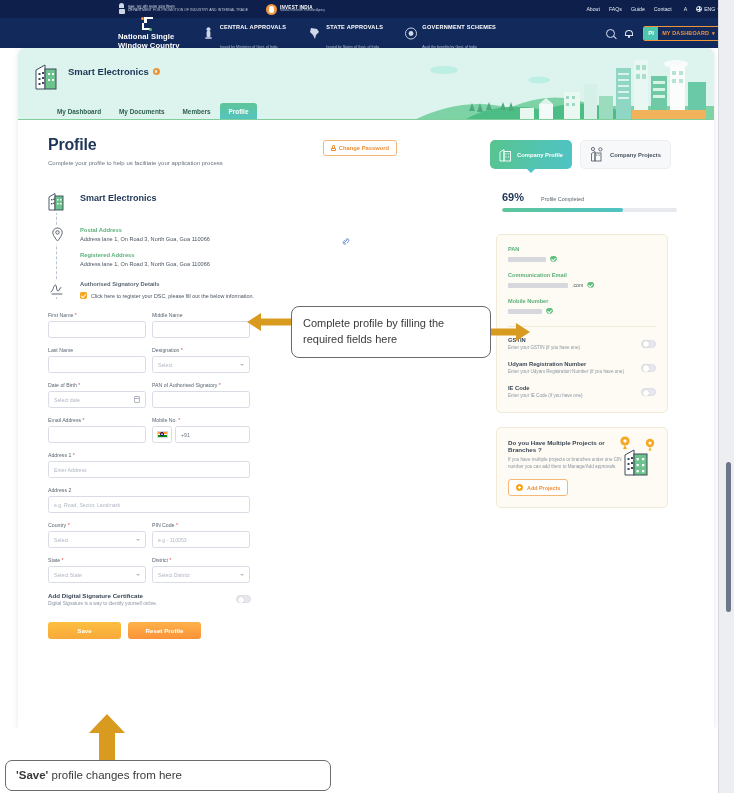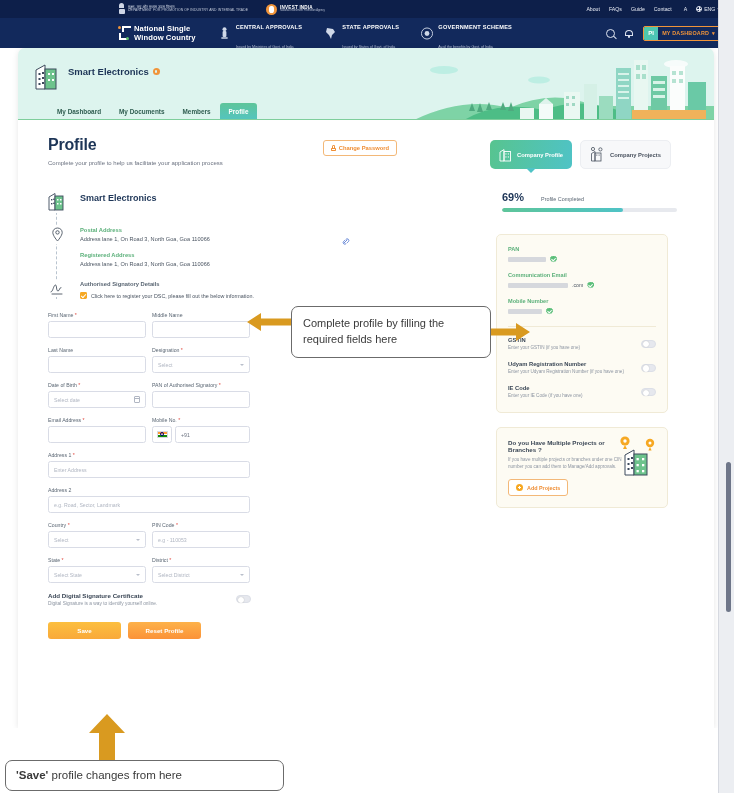--- a/index.html
+++ b/index.html
@@ -35,21 +35,21 @@
   .lang-pill { display:flex; align-items:center; gap:2px; }
   .globe { width:6px; height:6px; border-radius:50%; border:.6px solid #e7ebf4; position:relative;}
   .globe:after{content:"";position:absolute;left:2.3px;top:0;width:.6px;height:100%;background:#e7ebf4;}
   .globe:before{content:"";position:absolute;top:2.3px;left:0;width:100%;height:.6px;background:#e7ebf4;}
 
   
   .main-nav {
     position:absolute; top:18px; left:0; width:734px; height:30px;
     background:#12295c; display:flex; align-items:center;
   }
-  .nsws-logo { display:flex; align-items:center; margin-left:118px;}
+  .nsws-logo { display:flex; align-items:center; margin-left:118px;flex-direction:column;}
   .nsws-mark { width:16px; height:16px; position:relative;}
   .nsws-mark .dot-o{position:absolute;left:0;top:1px;width:3px;height:3px;border-radius:50%;background:#f0943a;}
   .nsws-mark .dot-g{position:absolute;left:8px;bottom:1px;width:3px;height:3px;border-radius:50%;background:#5ec26a;}
   .nsws-mark .bar1{position:absolute;left:3.5px;top:1px;width:9px;height:2.2px;background:#fff;}
   .nsws-mark .bar2{position:absolute;left:3.5px;top:1px;width:2.2px;height:6px;background:#fff;}
   .nsws-mark .bar3{position:absolute;left:1px;bottom:1.2px;width:2.2px;height:7px;background:#fff;}
   .nsws-mark .bar4{position:absolute;left:1px;bottom:1.2px;width:8px;height:2.2px;background:#fff;}
   .nsws-txt { color:#fff; font-size:7.6px; font-weight:bold; line-height:1.25; letter-spacing:.1px;}
   .nav-item { display:flex; align-items:center; gap:5px; margin-left:23px;}
   .nav-item.gs { margin-left:22px;}
@@ -201,22 +201,22 @@
   .plus-c { width:7px;height:7px;border-radius:50%;background:#f6a823; position:relative;}
   .plus-c:before{content:"";position:absolute;left:1.6px;top:3px;width:3.8px;height:1px;background:#fff;}
   .plus-c:after{content:"";position:absolute;left:3px;top:1.6px;width:1px;height:3.8px;background:#fff;}
   .pj-art { position:absolute; right:8px; top:8px; width:42px; height:40px;}
 
   
   .callout {
     position:absolute; background:#fff; border:1.4px solid #6b6b6b; border-radius:7px;
     font-size:11px; color:#3a3a3a; line-height:1.45; z-index:40;
   }
-  #callout-fields { left:291px; top:306px; width:200px; padding:9px 11px;}
-  #callout-save { left:5px; top:760px; width:279px; padding:6px 10px; font-size:11.5px;}
+  #callout-fields { left:291px; top:306px; width:200px; padding:9px 11px;border-radius:8px;}
+  #callout-save { left:5px; top:760px; width:326px; padding:6px 10px; font-size:11.5px;}
   .arr { position:absolute; z-index:39; }
 
   .scrollbar-track { position:absolute; right:0; top:0; width:16px; height:793px; background:#eceef2; border-left:1px solid #d6d9e0;}
   .scrollbar-thumb { position:absolute; right:3px; top:462px; width:5px; height:150px; background:#6e7689; border-radius:3px;}
   .page-shadow { position:absolute; left:18px; top:48px; width:696px; height:680px; border-radius:7px 7px 0 0;
                  box-shadow:0 1px 6px rgba(0,0,0,.10); pointer-events:none;}
   .bottom-strip { position:absolute; left:0; top:728px; width:718px; height:65px; background:#fff;}
 </style>
 </head>
 <body>

